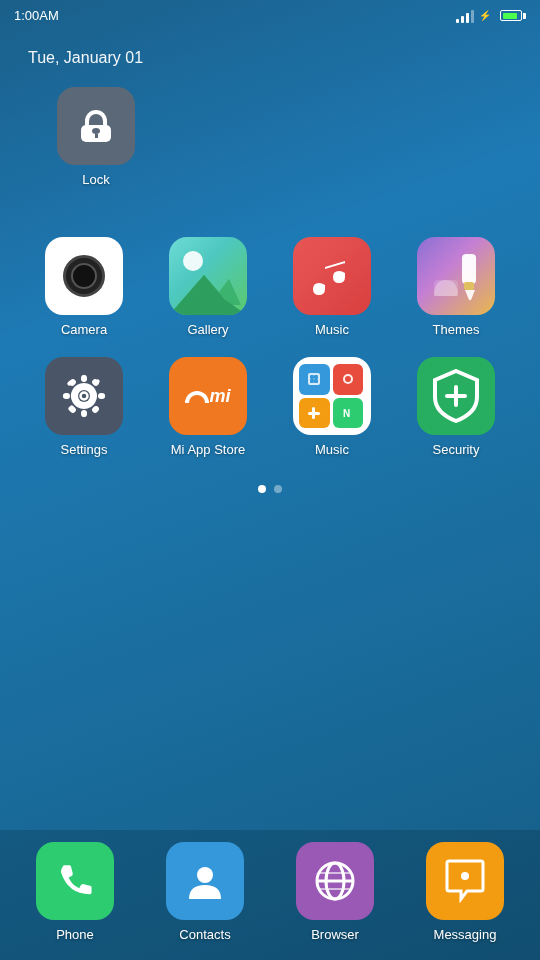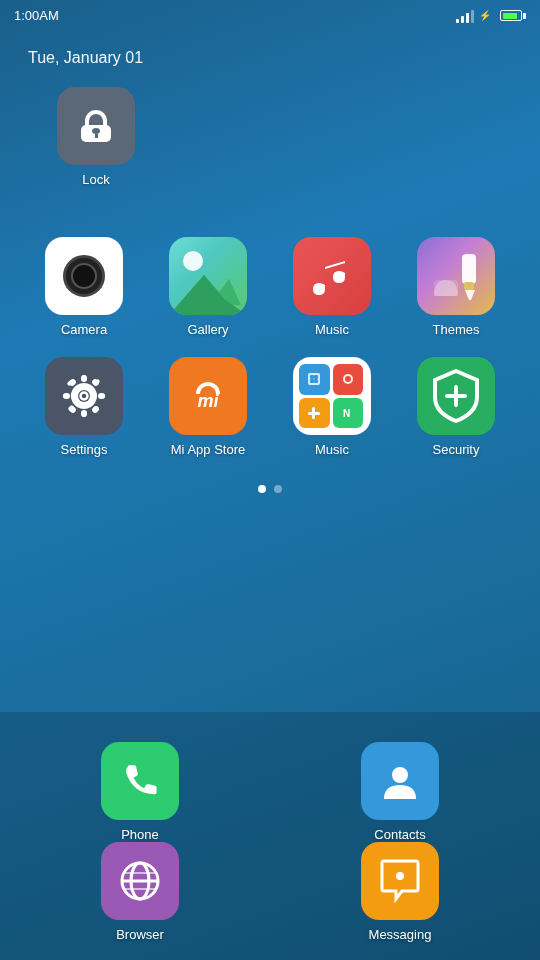--- a/index.html
+++ b/index.html
@@ -213,21 +213,21 @@
 
     
     .icon-appstore {
       background: #f07820;
     }
     .mi-bag {
       width: 50px;
       height: 50px;
       position: relative;
       display: flex;
-      flex-direction: column;
+      flex-direction: row;
       align-items: center;
       justify-content: center;
     }
     .bag-handle {
       width: 24px;
       height: 12px;
       border: 4px solid white;
       border-bottom: none;
       border-radius: 12px 12px 0 0;
       margin-bottom: -2px;
@@ -277,22 +277,22 @@
     .dot-inactive { background: rgba(255,255,255,0.4); }
 
     
     .dock {
       position: absolute;
       bottom: 0;
       left: 0;
       right: 0;
       background: rgba(0,0,0,0.15);
       display: grid;
-      grid-template-columns: repeat(2, 1fr);
-      padding: 30px 10px 18px;
+      grid-template-columns: repeat(4, 1fr);
+      padding: 12px 10px 18px;
     }
     .dock-item {
       display: flex;
       flex-direction: column;
       align-items: center;
       gap: 7px;
       cursor: pointer;
     }
     .dock-icon {
       width: 78px;

